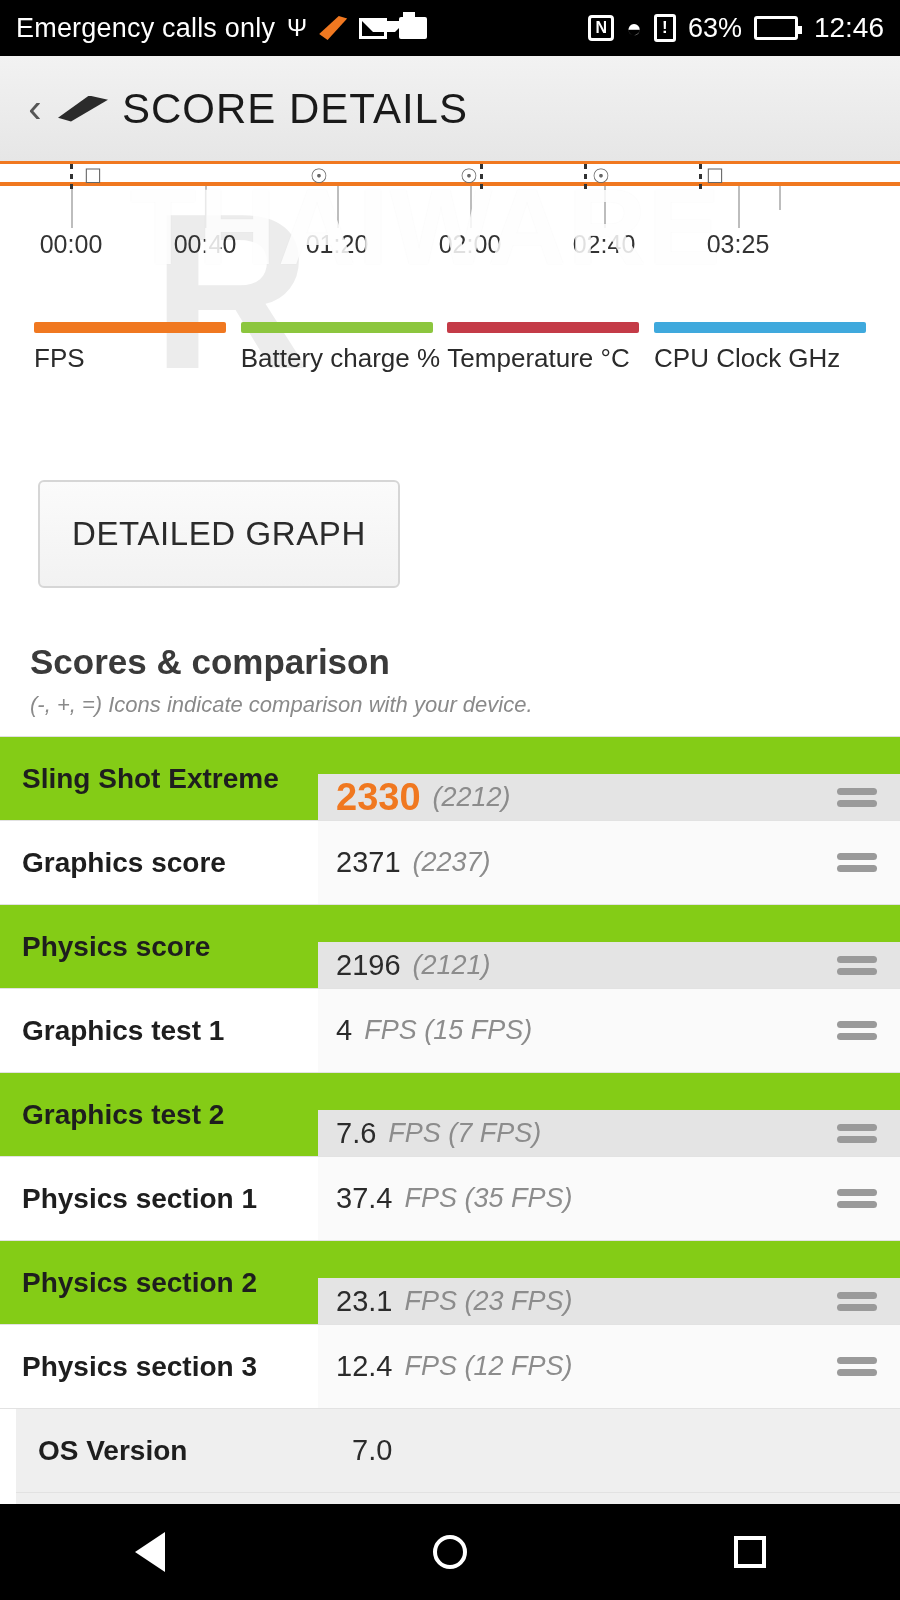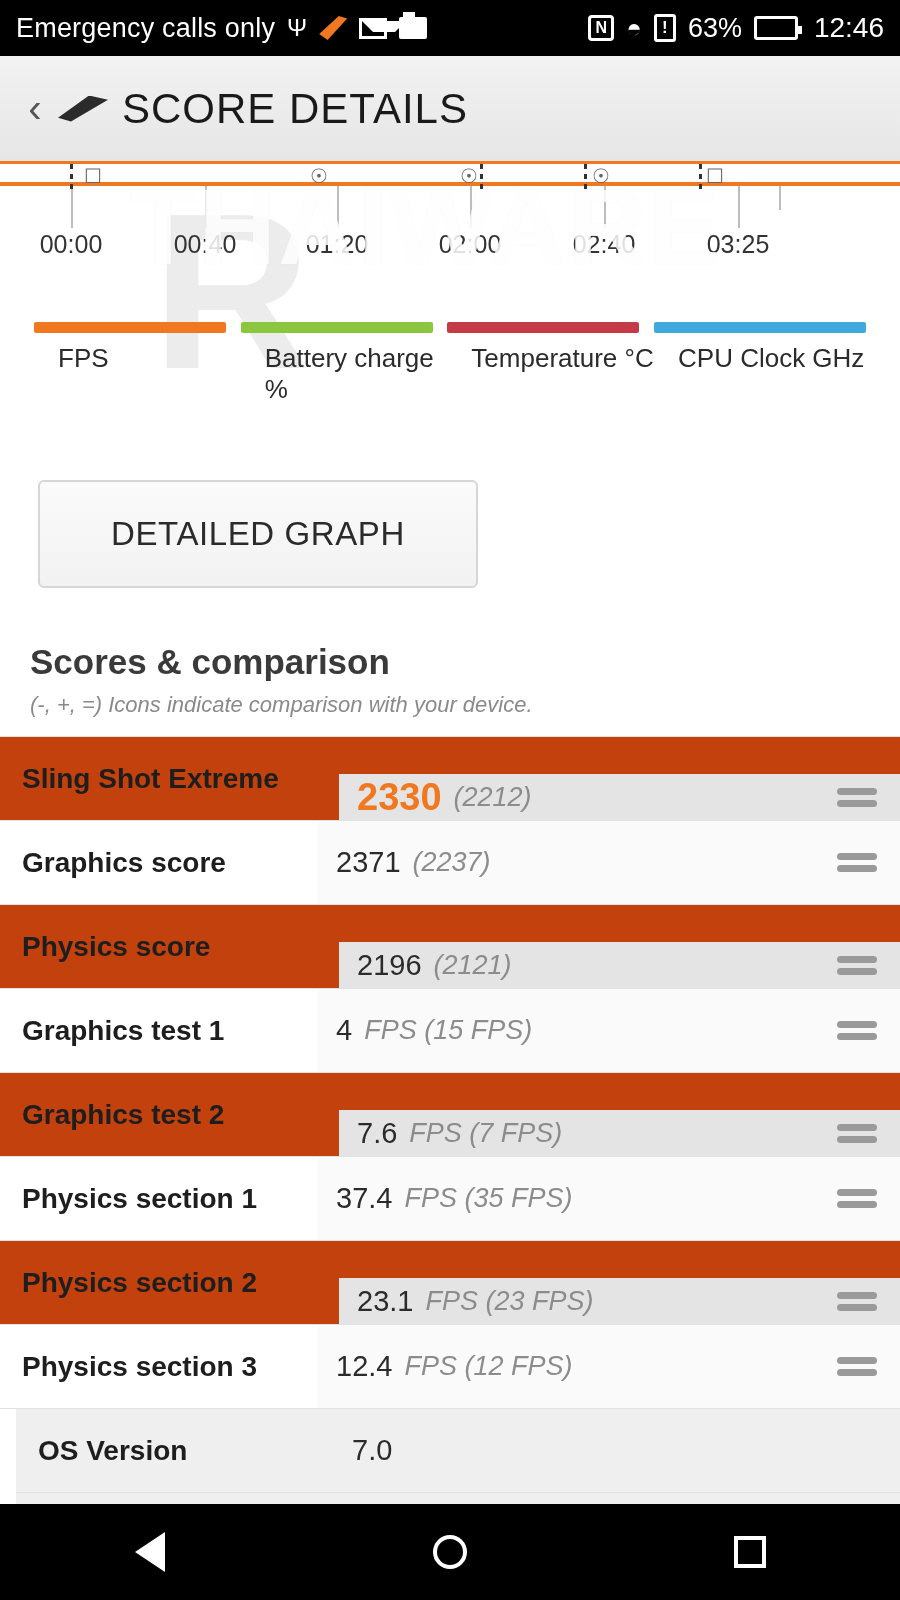--- a/index.html
+++ b/index.html
@@ -112,41 +112,41 @@
   }
   .marker { position: absolute; font-size: 20px; color:#666; }
 
   
   .legend {
     position: absolute; top: 158px; left: 0; width: 900px;
     display: flex; padding: 0 34px; gap: 0;
   }
   .leg-item { flex: 1; }
   .leg-bar { height: 11px; border-radius: 2px; margin-bottom: 10px; }
-  .leg-label { font-size: 26px; color: #2b2b2b; margin-left: 24px; }
+  .leg-label { font-size: 26px; color: #2b2b2b; }
 
   
   .btn-wrap { padding: 26px 38px 0 38px; background:#fff; }
   .btn-detailed {
-    width: 440px; height: 108px;
+    width: 362px; height: 108px;
     background: linear-gradient(#fbfbfb,#f2f2f2);
     border: 2px solid #d6d6d6; border-radius: 6px;
     display: flex; align-items: center; justify-content: center;
     font-size: 33px; color: #2b2b2b; letter-spacing: .6px;
   }
 
   
   .scores-head { padding: 54px 30px 18px 30px; background: #fff; }
   .scores-title { font-size: 35px; color: #3a3a3a; font-weight: bold; }
   .scores-sub { font-size: 22px; color: #8a8a8a; font-style: italic; margin-top: 10px; }
 
   
   .table { border-top: 1px solid #e0e0e0; }
   .row { display: flex; height: 84px; align-items: stretch; border-bottom: 1px solid #e2e2e2; }
-  .row.alt { background: #c2410c; gap: 21px; }
+  .row.alt { background: #84cc16; }
   .row.plain { background: #efefef; margin-left: 16px; }
   .cell-label {
     width: 318px; display: flex; align-items: center; padding-left: 22px;
     font-size: 28px; font-weight: bold; color: #1e1e1e;
   }
   .cell-value {
     flex: 1; display: flex; align-items: center; gap: 12px;
     padding-left: 18px; font-size: 29px; color: #2b2b2b;
     background: rgba(0,0,0,0.02);
   }

